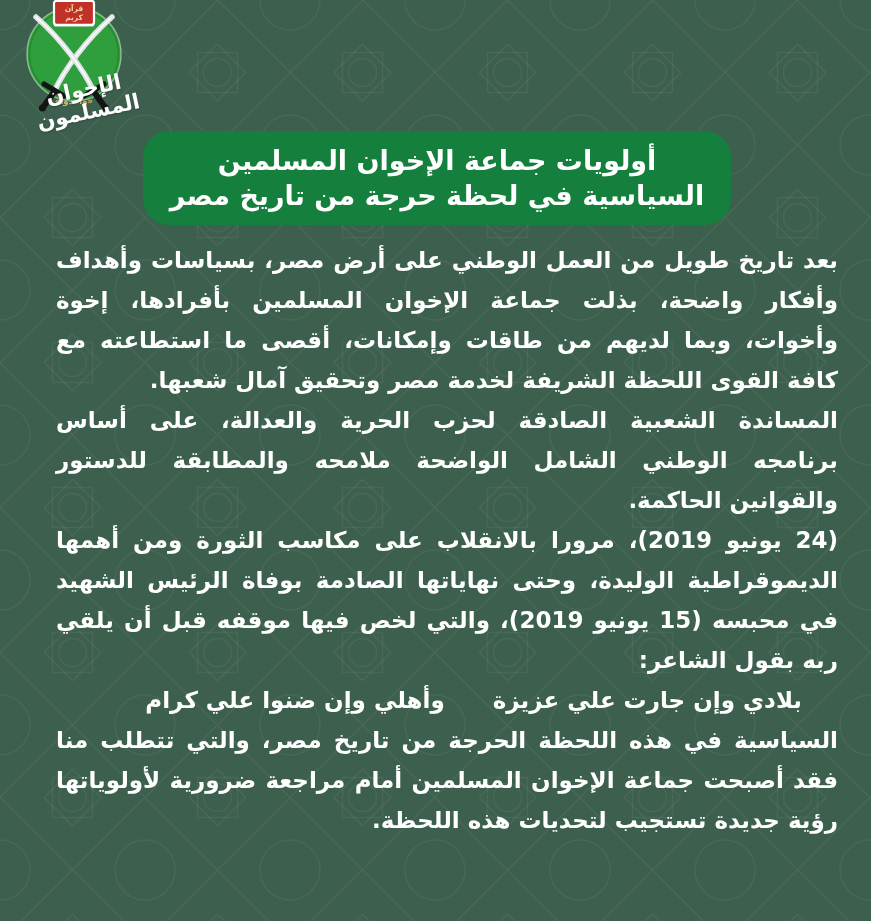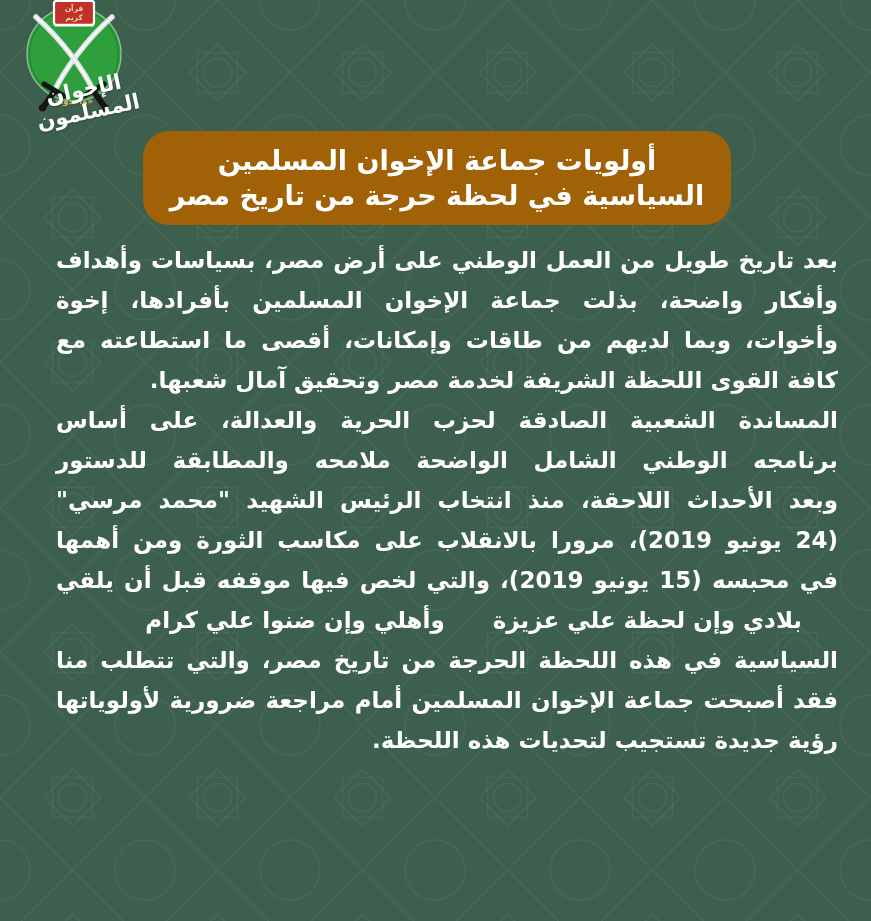--- a/index.html
+++ b/index.html
@@ -19,21 +19,21 @@
     transform:rotate(-12deg);
     color:#ffffff;font-weight:bold;font-size:21px;line-height:23px;
     text-align:center;letter-spacing:-1px;
     text-shadow:0 1px 2px rgba(0,0,0,.25);
     direction:rtl;
   }
   
   .titlebox{
     position:absolute;left:143px;top:131px;width:588px;
     box-sizing:border-box;
-    background:#a16207;
+    background:#15803d;
     border-radius:26px;
     padding:12px 18px;
     text-align:center;
     color:#ffffff;font-weight:bold;font-size:27px;line-height:35px;
     direction:rtl;
   }
   
   .bodytext{
     position:absolute;left:56px;right:33px;top:240px;
     color:#ffffff;font-weight:bold;font-size:23px;line-height:40px;
@@ -114,30 +114,32 @@
     <div>
       <div class="jline">بعد تاريخ طويل من العمل الوطني على أرض مصر، بسياسات وأهداف</div>
       <div class="jline">وأفكار واضحة، بذلت جماعة الإخوان المسلمين بأفرادها، إخوة</div>
       <div class="jline">وأخوات، وبما لديهم من طاقات وإمكانات، أقصى ما استطاعته مع</div>
       <div class="rline">كافة القوى اللحظة الشريفة لخدمة مصر وتحقيق آمال شعبها.</div>
     </div>
 
     <div>
       <div class="jline">المساندة الشعبية الصادقة لحزب الحرية والعدالة، على أساس</div>
       <div class="jline">برنامجه الوطني الشامل الواضحة ملامحه والمطابقة للدستور</div>
+      <div class="rline">والقوانين الحاكمة.</div>
     </div>
 
     <div>
-      <div class="jline">وبعد الأحداث اللاحقة، منذ انتخاب الرئيس الشهيد "محمد مرسي"</div>
       <div class="jline">(24 يونيو 2019)، مرورا بالانقلاب على مكاسب الثورة ومن أهمها</div>
+      <div class="jline">الديموقراطية الوليدة، وحتى نهاياتها الصادمة بوفاة الرئيس الشهيد</div>
       <div class="jline">في محبسه (15 يونيو 2019)، والتي لخص فيها موقفه قبل أن يلقي</div>
+      <div class="rline">ربه بقول الشاعر:</div>
     </div>
 
     <div class="verse">
-      <span>بلادي وإن لحظة علي عزيزة</span>
+      <span>بلادي وإن جارت علي عزيزة</span>
       <span>وأهلي وإن ضنوا علي كرام</span>
     </div>
 
     <div>
       <div class="jline">السياسية في هذه اللحظة الحرجة من تاريخ مصر، والتي تتطلب منا</div>
       <div class="jline">فقد أصبحت جماعة الإخوان المسلمين أمام مراجعة ضرورية لأولوياتها</div>
       <div class="rline">رؤية جديدة تستجيب لتحديات هذه اللحظة.</div>
     </div>
 
   </div>

